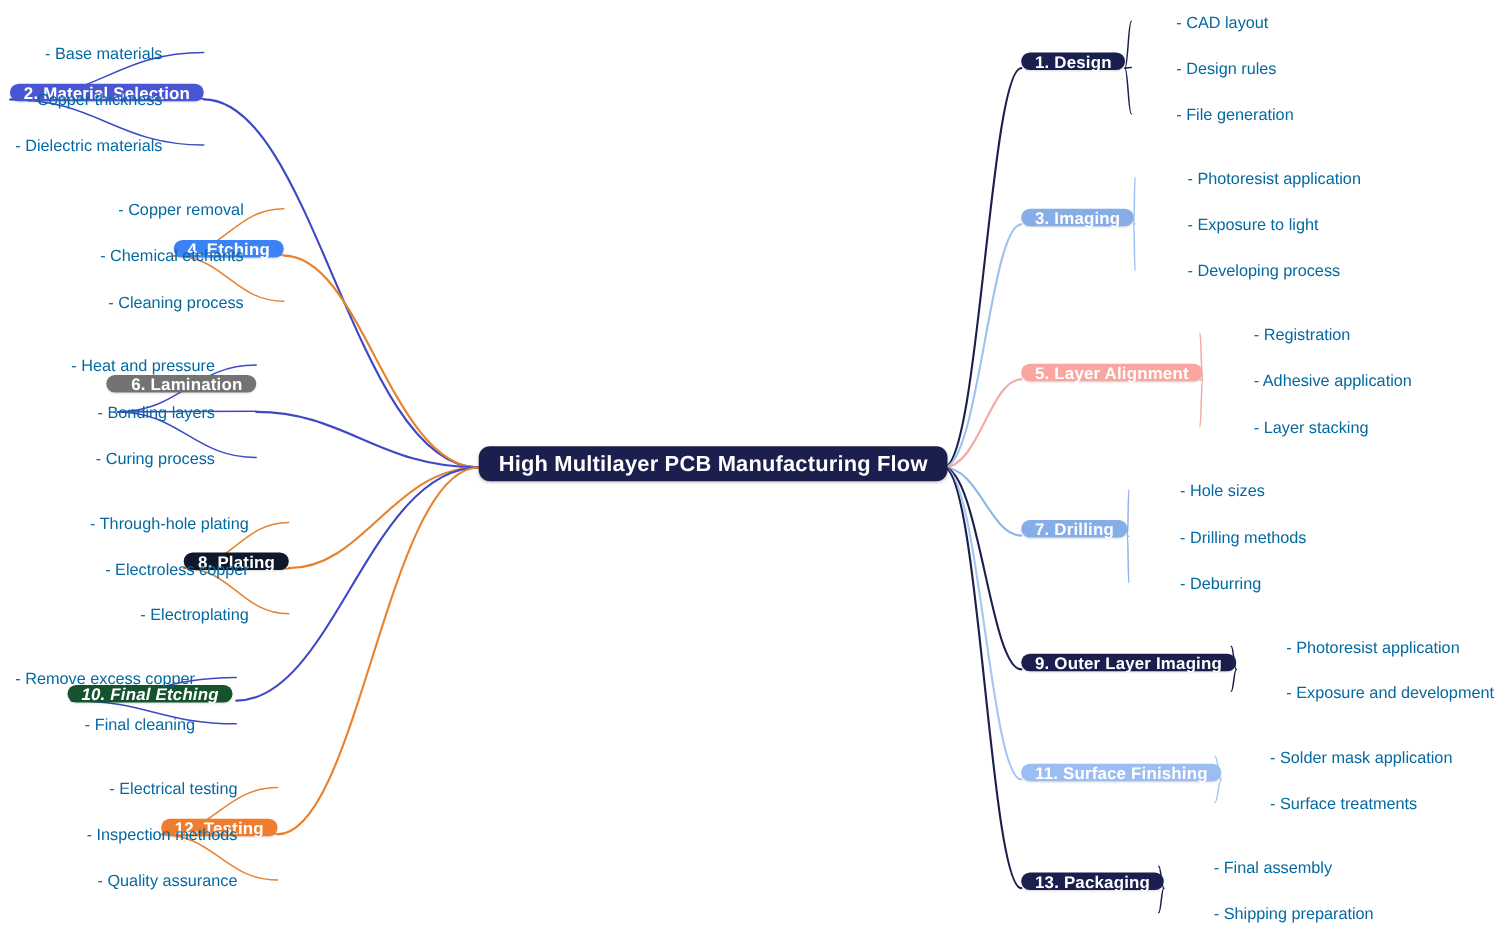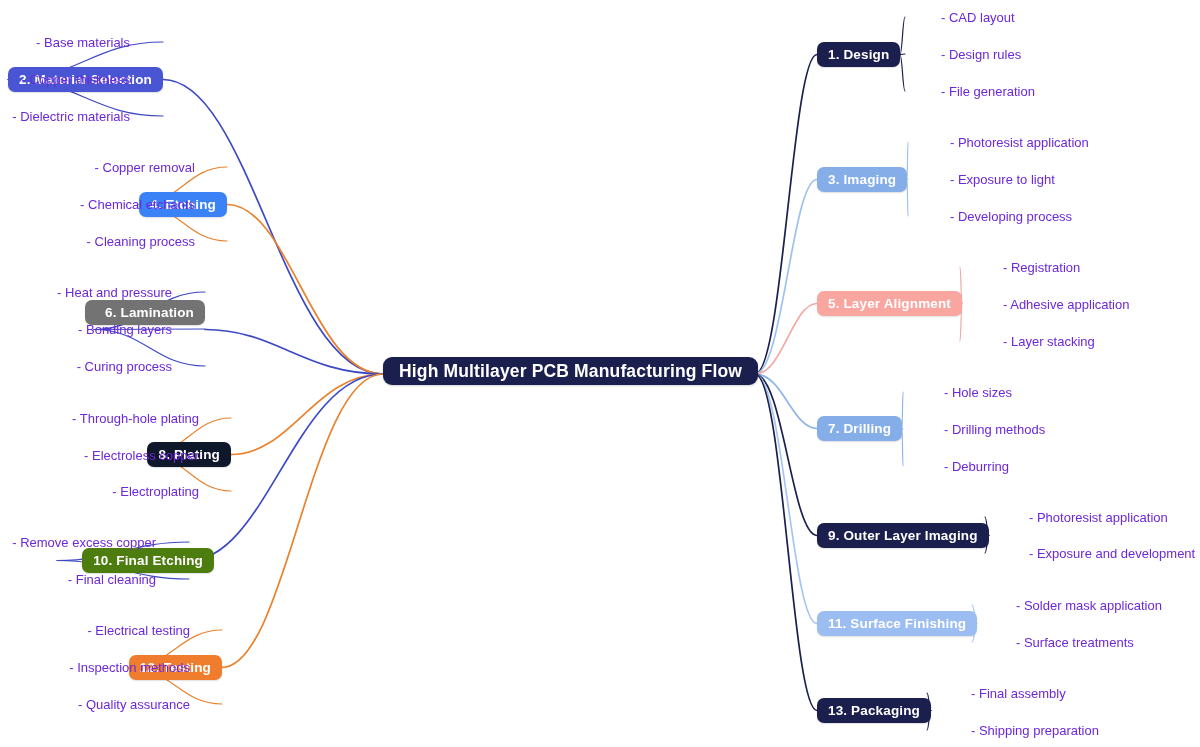--- a/index.html
+++ b/index.html
@@ -27,28 +27,28 @@
     border-radius:9px;
     font-size:17.5px;
     padding:0 16px;
     height:28px;
     left:383px;top:357px;
     box-shadow:0 1px 2px rgba(0,0,0,.18);
   }
   .branch{
     border-radius:7px;
     font-size:13.5px;
-    height:25px;
+    height:14px;
     padding:0 11px;
     box-shadow:0 1px 1.5px rgba(0,0,0,.13);
   }
   .leaf{
     position:absolute;
     font-size:13px;
-    color:#6d28d9;
+    color:#0369a1;
     white-space:nowrap;
     line-height:1;
     font-weight:400;
   }
   .leaf.right{text-align:left;}
   .leaf.left{text-align:right;}
 </style>
 </head>
 <body>
 
@@ -109,21 +109,21 @@
   <div id="branch-layer">
       <div class="node branch" style="background: rgb(27, 31, 78); top: 42px; left: 817px;">1. Design</div>
       <div class="node branch" style="background: rgb(74, 85, 212); top: 67px; right: 1037px;">2. Material Selection</div>
       <div class="node branch" style="background: rgb(133, 174, 233); top: 167px; left: 817px;">3. Imaging</div>
       <div class="node branch" style="background: #3b82f6; top: 192px; right: 973px;">4. Etching</div>
       <div class="node branch" style="background: rgb(249, 165, 160); top: 291px; left: 817px;">5. Layer Alignment</div>
       <div class="node branch" style="background: #737373; top: 300px; right: 995px; padding-left: 20px;">6. Lamination</div>
       <div class="node branch" style="background: rgb(133, 174, 233); top: 416px; left: 817px;">7. Drilling</div>
       <div class="node branch" style="background: #0f172a; top: 442px; right: 969px;">8. Plating</div>
       <div class="node branch" style="background: rgb(27, 31, 78); top: 523px; left: 817px;">9. Outer Layer Imaging</div>
-      <div class="node branch" style="background: #4d7c0f; top: 548px; right: 986px;">10. Final Etching</div>
+      <div class="node branch" style="background: #14532d; top: 548px; right: 1014px; font-style: italic;">10. Final Etching</div>
       <div class="node branch" style="background: rgb(156, 189, 242); top: 611px; left: 817px;">11. Surface Finishing</div>
       <div class="node branch" style="background: rgb(240, 125, 46); top: 655px; right: 978px;">12. Testing</div>
       <div class="node branch" style="background: rgb(27, 31, 78); top: 698px; left: 817px;">13. Packaging</div>
     </div>
   <div id="leaf-layer">
       <div class="leaf right" style="top: 10.5px; left: 941px;">- CAD layout</div>
       <div class="leaf right" style="top: 47.5px; left: 941px;">- Design rules</div>
       <div class="leaf right" style="top: 84.5px; left: 941px;">- File generation</div>
       <div class="leaf left" style="top: 35.5px; right: 1070px;">- Base materials</div>
       <div class="leaf left" style="top: 72.5px; right: 1070px;">- Copper thickness</div>

